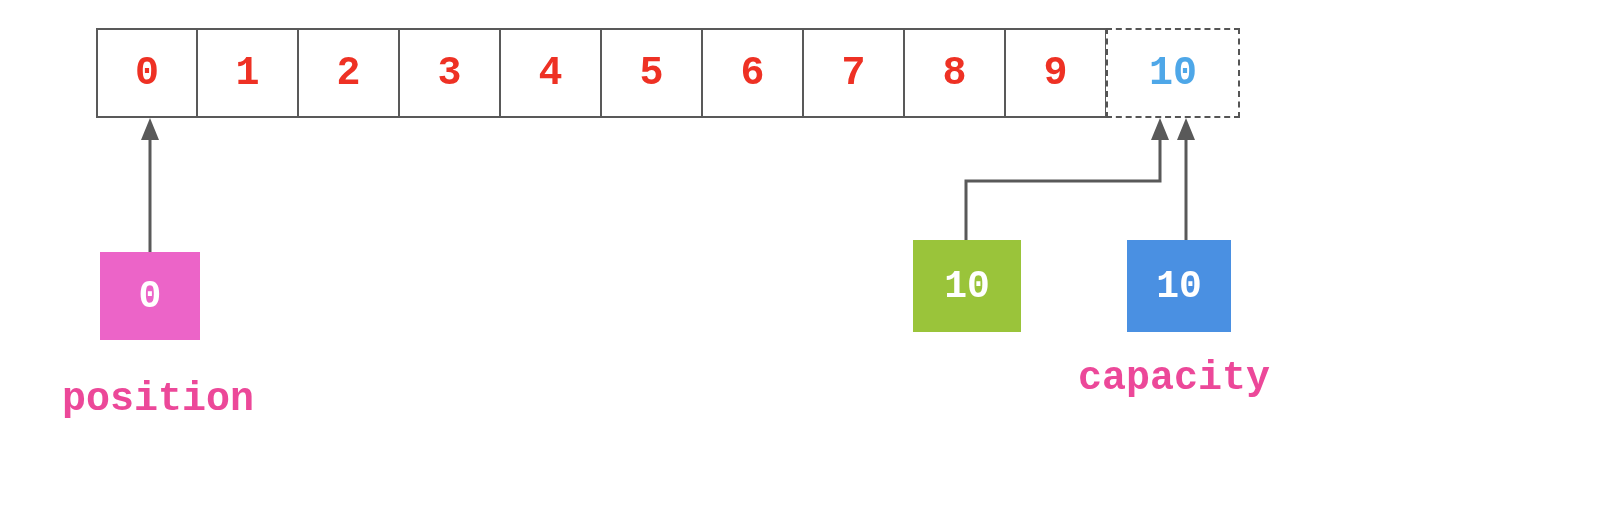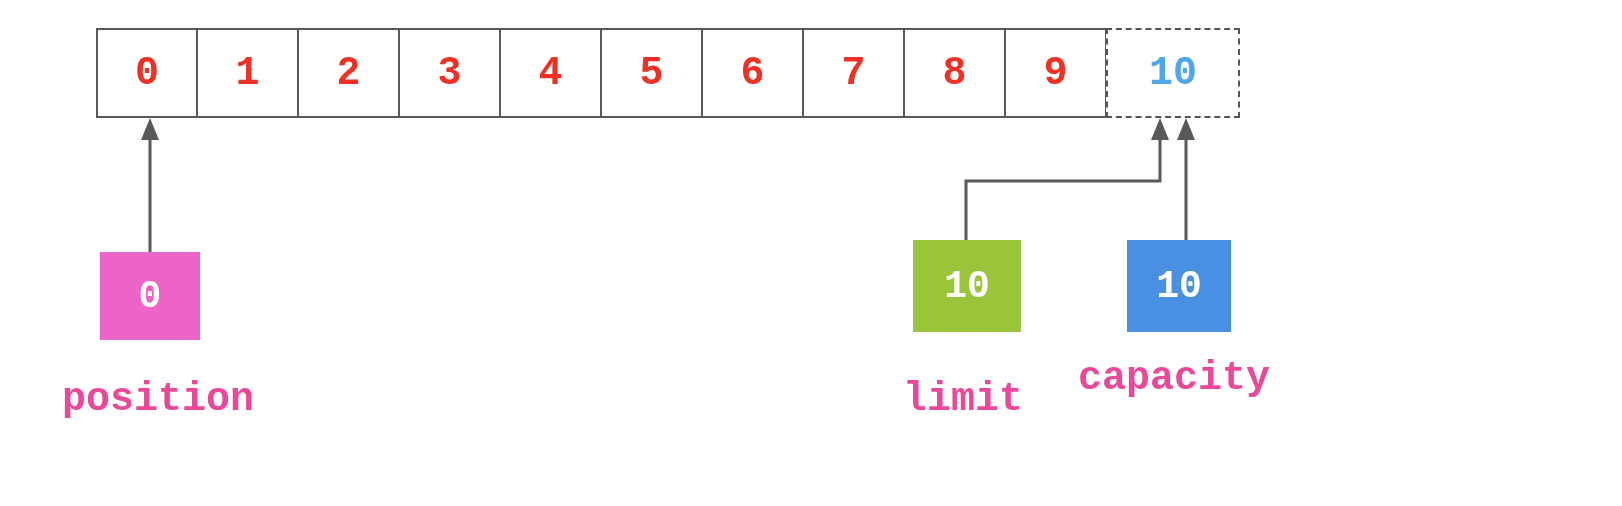--- a/index.html
+++ b/index.html
@@ -163,16 +163,15 @@
     <span>0</span>
   </div>
   <div class="value-box" id="box-limit">
     <span>10</span>
   </div>
   <div class="value-box" id="box-capacity">
     <span>10</span>
   </div>
 
   <div class="field-label" id="label-position">position</div>
-  <div class="field-label" id="label-limit">limit</div>
   <div class="field-label" id="label-capacity">capacity</div>
 
 </div>
 
 </body></html>

